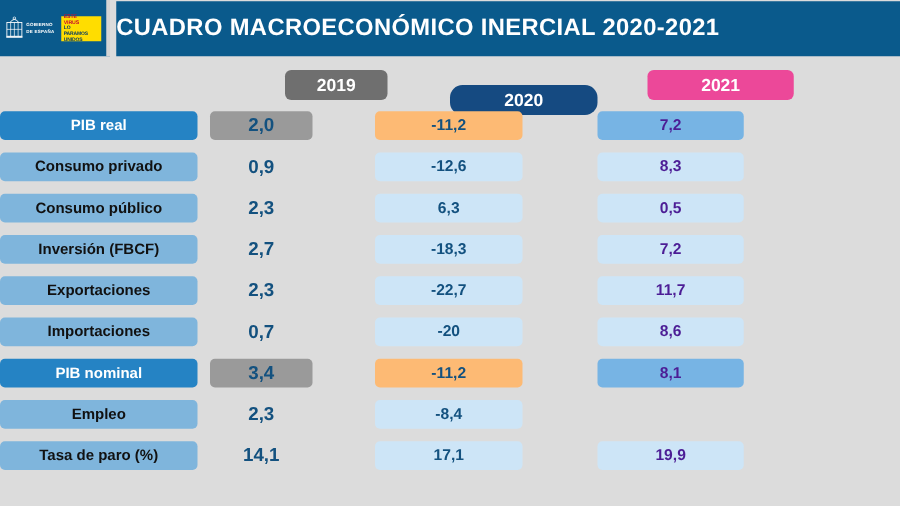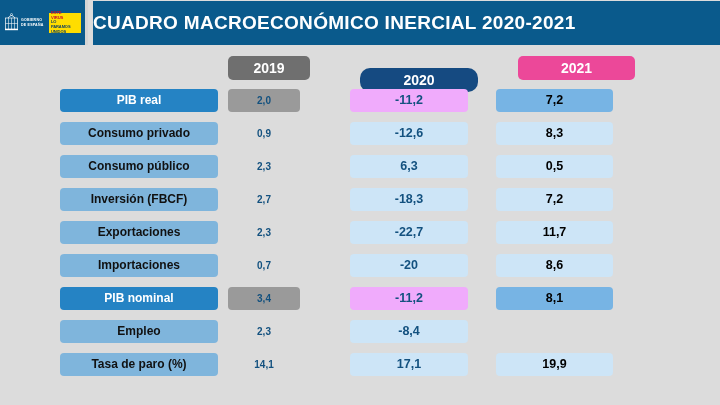--- a/index.html
+++ b/index.html
@@ -103,45 +103,44 @@
     width: 720px;
   }
   .row {
     display: flex;
     align-items: center;
     height: 24px;
     margin-bottom: 9px;
   }
   .cell-label {
     width: 158px;
-    margin-left: 60px;
     height: 23px;
     border-radius: 4px;
     display: flex;
     align-items: center;
     justify-content: center;
     font-size: 12px;
     font-weight: bold;
     color: #111111;
     background: #7fb5dc;
     box-sizing: border-box;
   }
   .cell-label.hl {
     background: #2583c4;
     color: #ffffff;
   }
   .cell-2019 {
-    width: 72px;
+    width: 82px;
     margin-left: 10px;
     height: 23px;
     border-radius: 4px;
     display: flex;
     align-items: center;
     justify-content: center;
-    font-size: 10px;
+    font-size: 15px;
     font-weight: bold;
     color: #13517f;
     background: transparent;
     box-sizing: border-box;
   }
   .cell-2019.hl {
     background: #9a9a9a;
   }
   .cell-2020 {
     width: 118px;
@@ -151,33 +150,33 @@
     display: flex;
     align-items: center;
     justify-content: center;
     font-size: 12.5px;
     font-weight: bold;
     color: #13517f;
     background: #cde5f7;
     box-sizing: border-box;
   }
   .cell-2020.hl {
-    background: #f0abfc;
+    background: #fdba74;
   }
   .cell-2021 {
     width: 117px;
-    margin-left: 28px;
+    margin-left: 60px;
     height: 23px;
     border-radius: 4px;
     display: flex;
     align-items: center;
     justify-content: center;
     font-size: 12.5px;
     font-weight: bold;
-    color: #000000;
+    color: #4c1d95;
     background: #cde5f7;
     box-sizing: border-box;
   }
   .cell-2021.hl {
     background: #77b4e4;
   }
 
   
   .head-row {
     display: flex;

